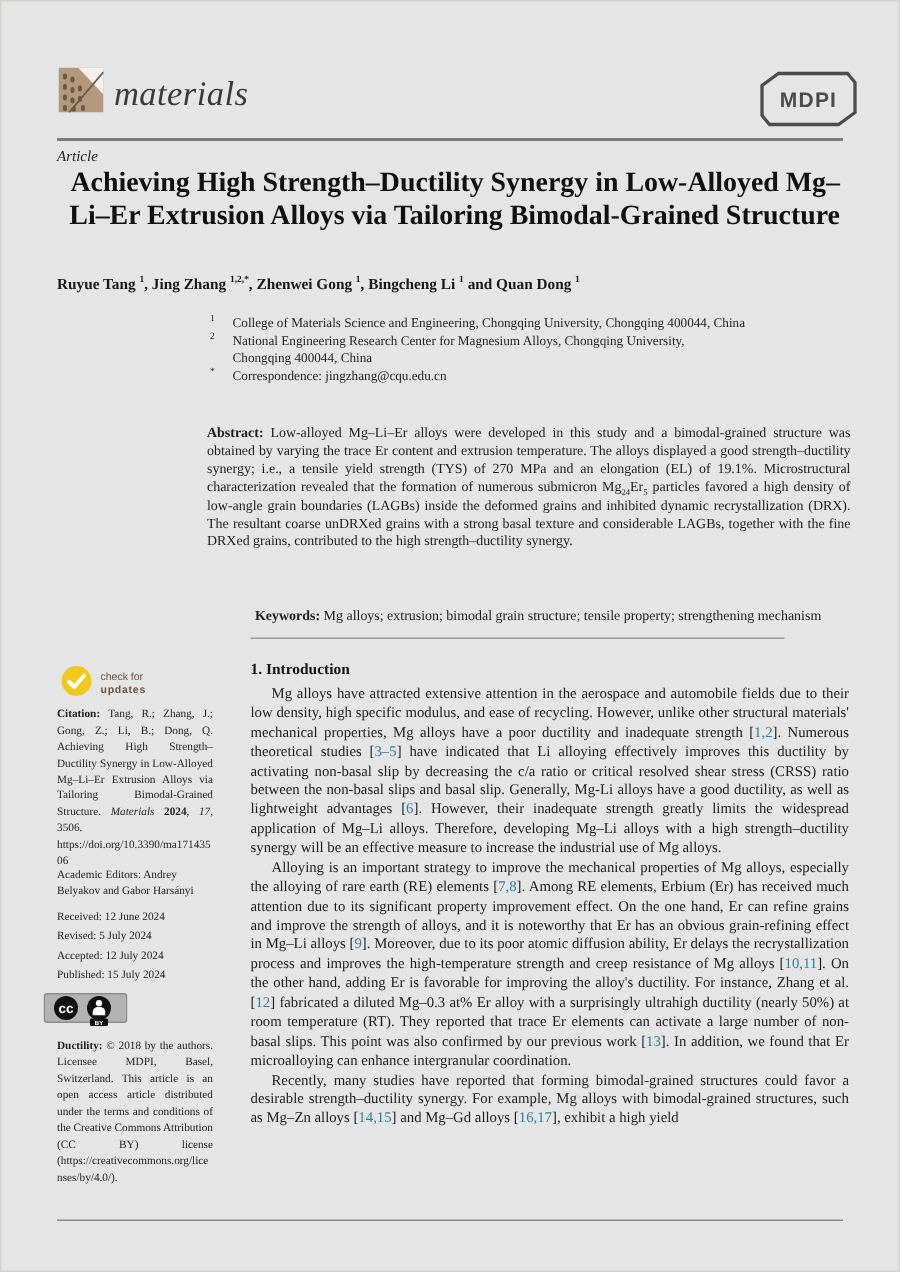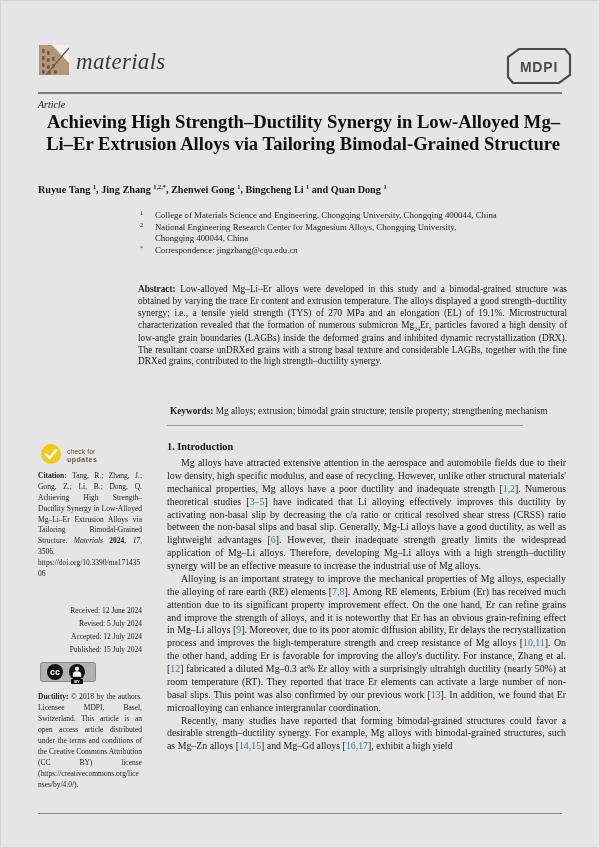--- a/index.html
+++ b/index.html
@@ -25,23 +25,23 @@
   .abstract{position:absolute;left:137px;top:283px;width:429px;font-size:9.3px;line-height:1.275;text-align:justify;color:#1b1b1b;}
   .keywords{position:absolute;left:137px;top:405px;width:429px;font-size:9.3px;color:#1b1b1b;padding-left:32px;}
   .kw-rule{position:absolute;left:166px;top:424px;width:356px;height:1px;background:#9a9a9a;}
 
   
   .updates-badge{position:absolute;left:39px;top:442px;display:flex;gap:5px;align-items:center;cursor:pointer;}
   .updates-text{font-family:"Liberation Sans",sans-serif;font-size:7px;color:#6d523c;line-height:1.2;}
   .updates-text .l2{font-weight:bold;letter-spacing:.5px;}
   .citation{position:absolute;left:37px;top:470px;width:104px;font-size:7.5px;line-height:1.45;text-align:justify;overflow-wrap:anywhere;color:#222;}
   .editors{position:absolute;left:37px;top:577px;width:104px;font-size:7.5px;line-height:1.45;color:#222;}
-  .dates{position:absolute;left:37px;top:605px;width:104px;font-size:7.5px;color:#222;text-align:right;}
+  .dates{position:absolute;left:37px;top:605px;width:104px;font-size:7.5px;color:#222;}
   .dates div{height:13px;}
-  .cc-badge{position:absolute;left:39px;top:661px;cursor:pointer;}
+  .cc-badge{position:absolute;left:28px;top:661px;cursor:pointer;}
   .copyright{position:absolute;left:37px;top:690px;width:104px;font-size:7.5px;line-height:1.47;text-align:justify;overflow-wrap:anywhere;color:#222;}
 
   
   .intro-heading{position:absolute;left:166px;top:440px;font-size:10.3px;font-weight:bold;color:#141414;text-align:center;}
   .body-text{position:absolute;left:166px;top:456px;width:399px;font-size:9.85px;line-height:1.308;text-align:justify;color:#1b1b1b;}
   .body-text p{margin:0;text-indent:14px;}
 
   
   .footer-rule{position:absolute;left:37px;right:37px;top:812px;height:1px;background:#8a8a8a;}
   .footer{position:absolute;left:37px;right:37px;top:818px;font-size:8.4px;display:flex;justify-content:space-between;color:#222;}
@@ -121,20 +121,21 @@
         <path d="M6 11.5 L9.5 15 L16 7.5" stroke="#ffffff" stroke-width="2.6" fill="none" stroke-linecap="round" stroke-linejoin="round"></path>
       </svg>
     </span>
     <span class="updates-text">
       <div>check for</div>
       <div class="l2">updates</div>
     </span>
   </div>
 
   <div class="citation"><span class="b">Citation: </span><span>Tang, R.; Zhang, J.; Gong, Z.; Li, B.; Dong, Q. Achieving High Strength–Ductility Synergy in Low-Alloyed Mg–Li–Er Extrusion Alloys via Tailoring Bimodal-Grained Structure. </span><span class="i">Materials </span><span class="b">2024</span><span>, </span><span class="i">17</span><span>, 3506. </span><span class="link">https://doi.org/10.3390/ma17143506</span></div>
+  <div class="editors">Academic Editors: Andrey Belyakov and Gabor Harsányi</div>
 
   <div class="dates">
     <div>Received: 12 June 2024</div>
     <div>Revised: 5 July 2024</div>
     <div>Accepted: 12 July 2024</div>
     <div>Published: 15 July 2024</div>
   </div>
 
   <div class="cc-badge">
     <svg width="56" height="22" viewBox="0 0 56 22">

